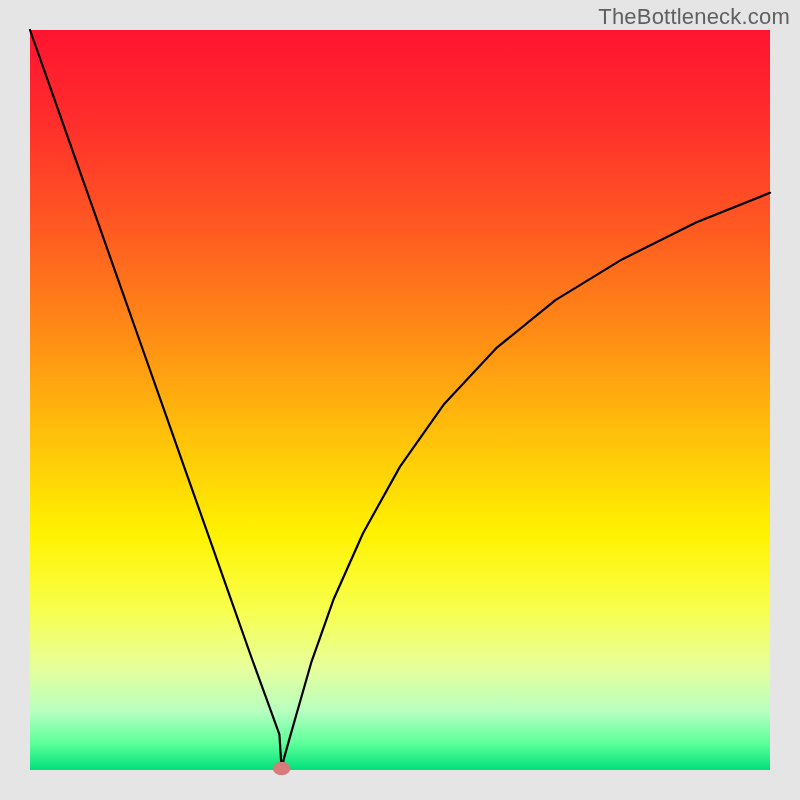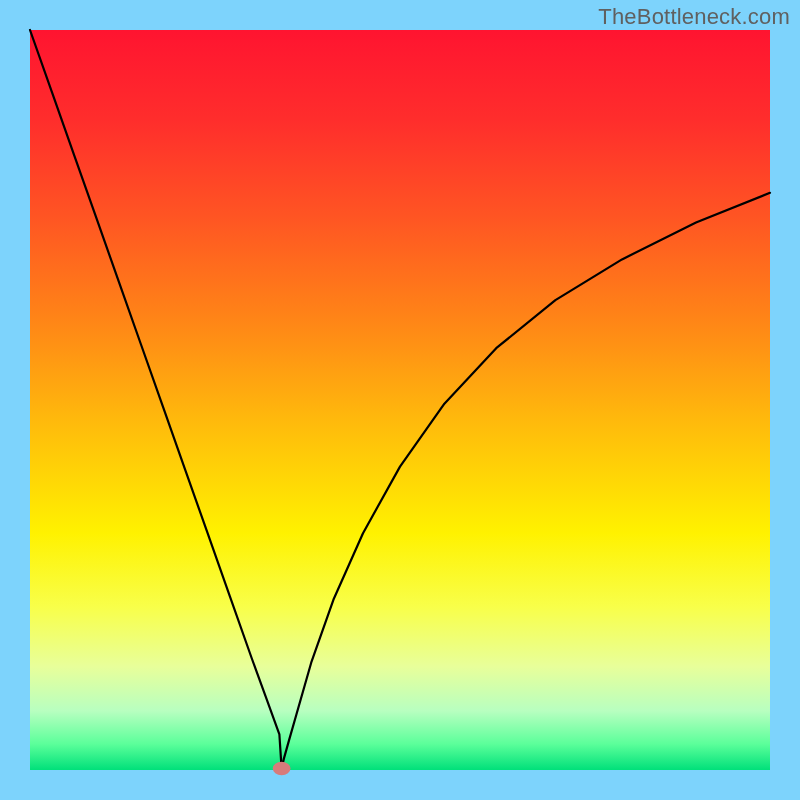--- a/index.html
+++ b/index.html
@@ -8,21 +8,21 @@
     width: 800px;
     height: 800px;
     background: #000;
     overflow: hidden;
     font-family: Arial, Helvetica, sans-serif;
   }
   .outer {
     position: relative;
     width: 800px;
     height: 800px;
-    background: #7dd3fc;
+    background: #e5e5e5;
   }
   .watermark {
     position: absolute;
     top: 4px;
     right: 10px;
     color: #606060;
     font-size: 22px;
     letter-spacing: 0.2px;
     font-weight: 400;
     z-index: 3;

